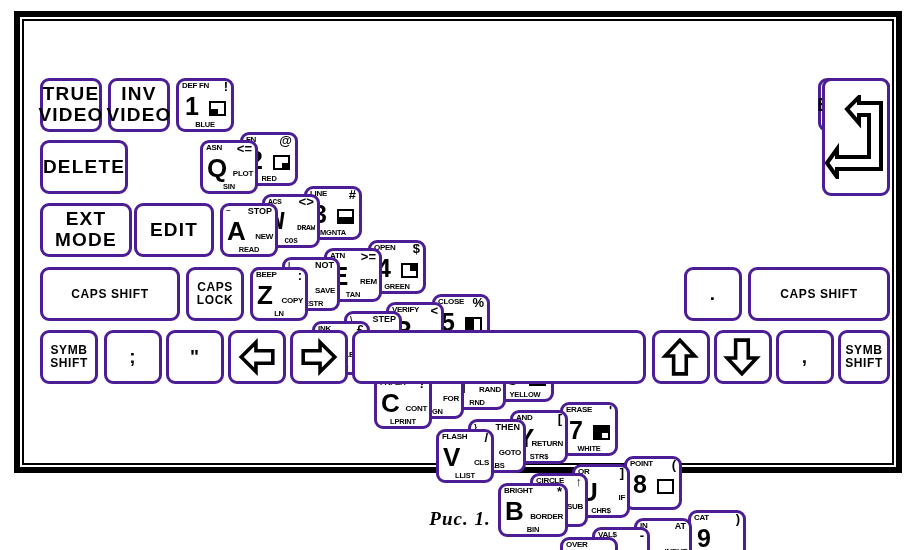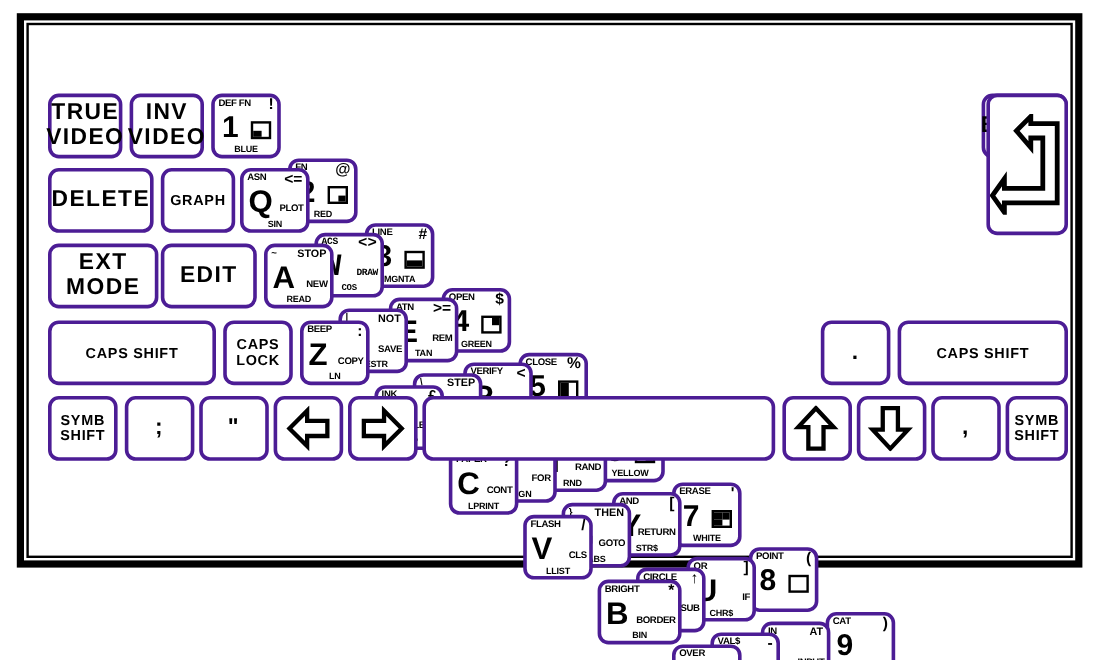--- a/index.html
+++ b/index.html
@@ -170,23 +170,20 @@
           <span class="main num">9</span>
         </div>
         <div class="key plain" style="left: 788px; width: 72px;">
           <span>BREAK</span>
         </div>
       </div>
       <div class="krow r1" style="width: 860px;">
         <div class="key plain" style="left: 10px; width: 88px;">
           <span>DELETE</span>
         </div>
-        <div class="key plain small" style="left: 104px; width: 62px;">
-          <span>GRAPH</span>
-        </div>
         <div class="key ck" style="left: 170px; width: 58px;">
           <span class="tl">ASN</span>
           <span class="tr">&lt;=</span>
           <span class="main">Q</span>
           <span class="mr">PLOT</span>
           <span class="bc">SIN</span>
         </div>
         <div class="key ck" style="left: 232px; width: 58px; font-family: Liberation Mono, monospace;">
           <span class="tl">ACS</span>
           <span class="tr">&lt;&gt;</span>
@@ -397,13 +394,14 @@
         <div class="key plain" style="left: 746px; width: 58px;">
           <span>,</span>
         </div>
         <div class="key plain two small" style="left: 808px; width: 52px;">
           <span>SYMB</span>
           <span>SHIFT</span>
         </div>
       </div>
     </div>
 
+  <div class="caption">Рис. 1.</div>
 </div>
 
 </body></html>

